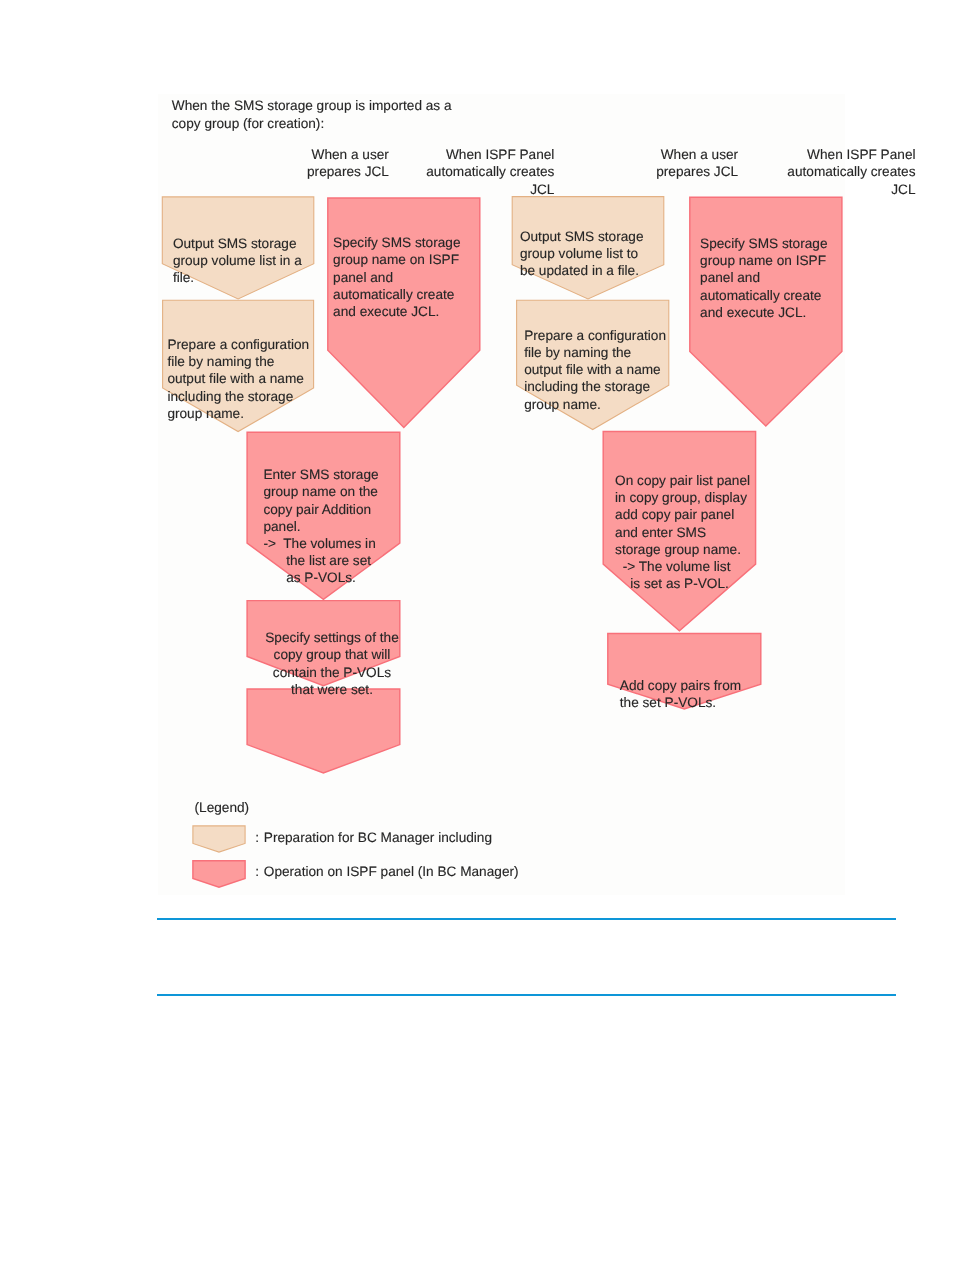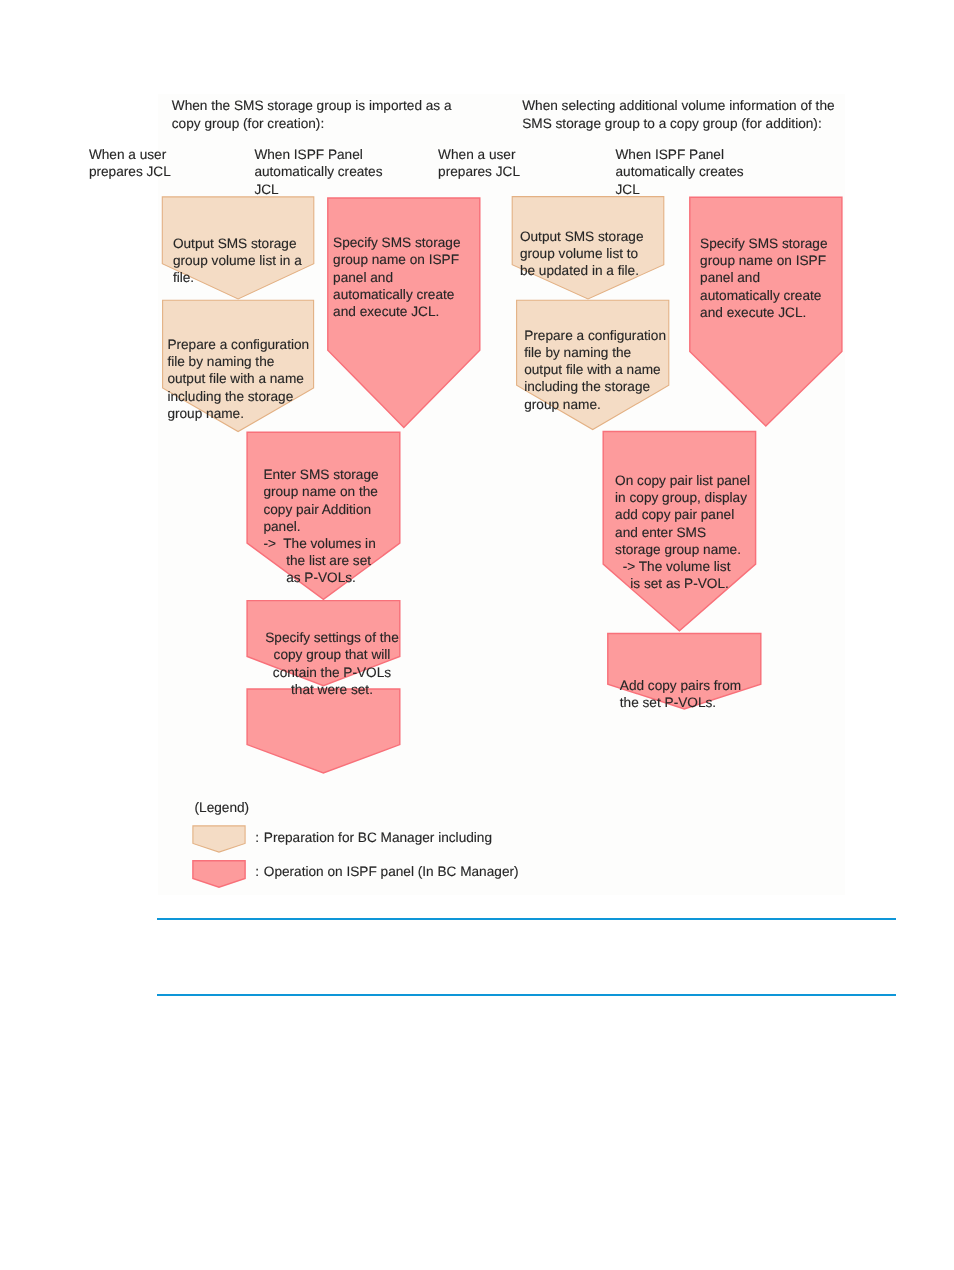--- a/index.html
+++ b/index.html
@@ -5,21 +5,21 @@
 <style>
   html,body{margin:0;padding:0;}
   body{width:954px;height:1270px;position:relative;overflow:hidden;background:#ffffff;
        font-family:"Liberation Sans",sans-serif;-webkit-font-smoothing:antialiased;
        text-rendering:geometricPrecision;}
   #figure{position:absolute;left:0;top:8px;width:954px;height:1270px;}
   .canvas{position:absolute;left:157.8px;top:86.1px;width:687px;height:801.4px;background:#fdfdfc;}
   .txt{position:absolute;color:#262626;font-size:13.65px;line-height:17.2px;
        white-space:pre;will-change:opacity;
        -webkit-text-stroke:0.12px #262626;}
-  .chead{text-align:left;width:300px;margin-left:-150px;}
+  .chead{text-align:right;width:300px;margin-left:-150px;}
   .step-text{z-index:5;margin-top:28px;}
   .step-text.center{text-align:center;}
   svg.shapes{position:absolute;left:0;top:0;width:954px;height:1270px;z-index:1;}
   .rule{position:absolute;height:1.5px;background:#0e96d8;}
 </style>
 </head>
 <body>
 
 <div id="figure">
   <div class="canvas"></div>
@@ -33,22 +33,20 @@
     <polygon points="512.2,188.6 663.8,188.6 663.8,256.7 588.0,290.9 512.2,256.7" fill="#f4dcc5" stroke="#e3b184" stroke-width="1.1" stroke-linejoin="miter"></polygon>
     <polygon points="516.6,292.2 668.8,292.2 668.8,377.3 592.7,421.6 516.6,377.3" fill="#f4dcc5" stroke="#e3b184" stroke-width="1.1" stroke-linejoin="miter"></polygon>
     <polygon points="689.8,189.3 841.9,189.3 841.9,343.4 765.8,417.9 689.8,343.4" fill="#fd9b9c" stroke="#f8717a" stroke-width="1.45" stroke-linejoin="miter"></polygon>
     <polygon points="603.2,423.5 755.6,423.5 755.6,556.1 679.4,622.9 603.2,556.1" fill="#fd9b9c" stroke="#f8717a" stroke-width="1.45" stroke-linejoin="miter"></polygon>
     <polygon points="607.8,625.4 760.8,625.4 760.8,676.1 684.3,701.0 607.8,676.1" fill="#fd9b9c" stroke="#f8717a" stroke-width="1.45" stroke-linejoin="miter"></polygon>
     <polygon points="192.9,817.9 245.1,817.9 245.1,835.4 219.0,844.1 192.9,835.4" fill="#f4dcc5" stroke="#e3b184" stroke-width="1.1" stroke-linejoin="miter"></polygon>
     <polygon points="192.9,852.8 245.1,852.8 245.1,870.5 219.0,879.2 192.9,870.5" fill="#fd9b9c" stroke="#f8717a" stroke-width="1.45" stroke-linejoin="miter"></polygon>
   </svg>
   <div class="txt group-title" style="left:171.8px;top:89.3px">When the SMS storage group is imported as a
 copy group (for creation):</div>
-  <div class="txt group-title" style="left:522.2px;top:89.3px">When selecting additional volume information of the
-SMS storage group to a copy group (for addition):</div>
   <div class="txt chead" style="left:238.9px;top:138.1px">When a user
 prepares JCL</div>
   <div class="txt chead" style="left:404.4px;top:138.1px">When ISPF Panel
 automatically creates
 JCL</div>
   <div class="txt chead" style="left:588.1px;top:138.1px">When a user
 prepares JCL</div>
   <div class="txt chead" style="left:765.5px;top:138.1px">When ISPF Panel
 automatically creates
 JCL</div>

